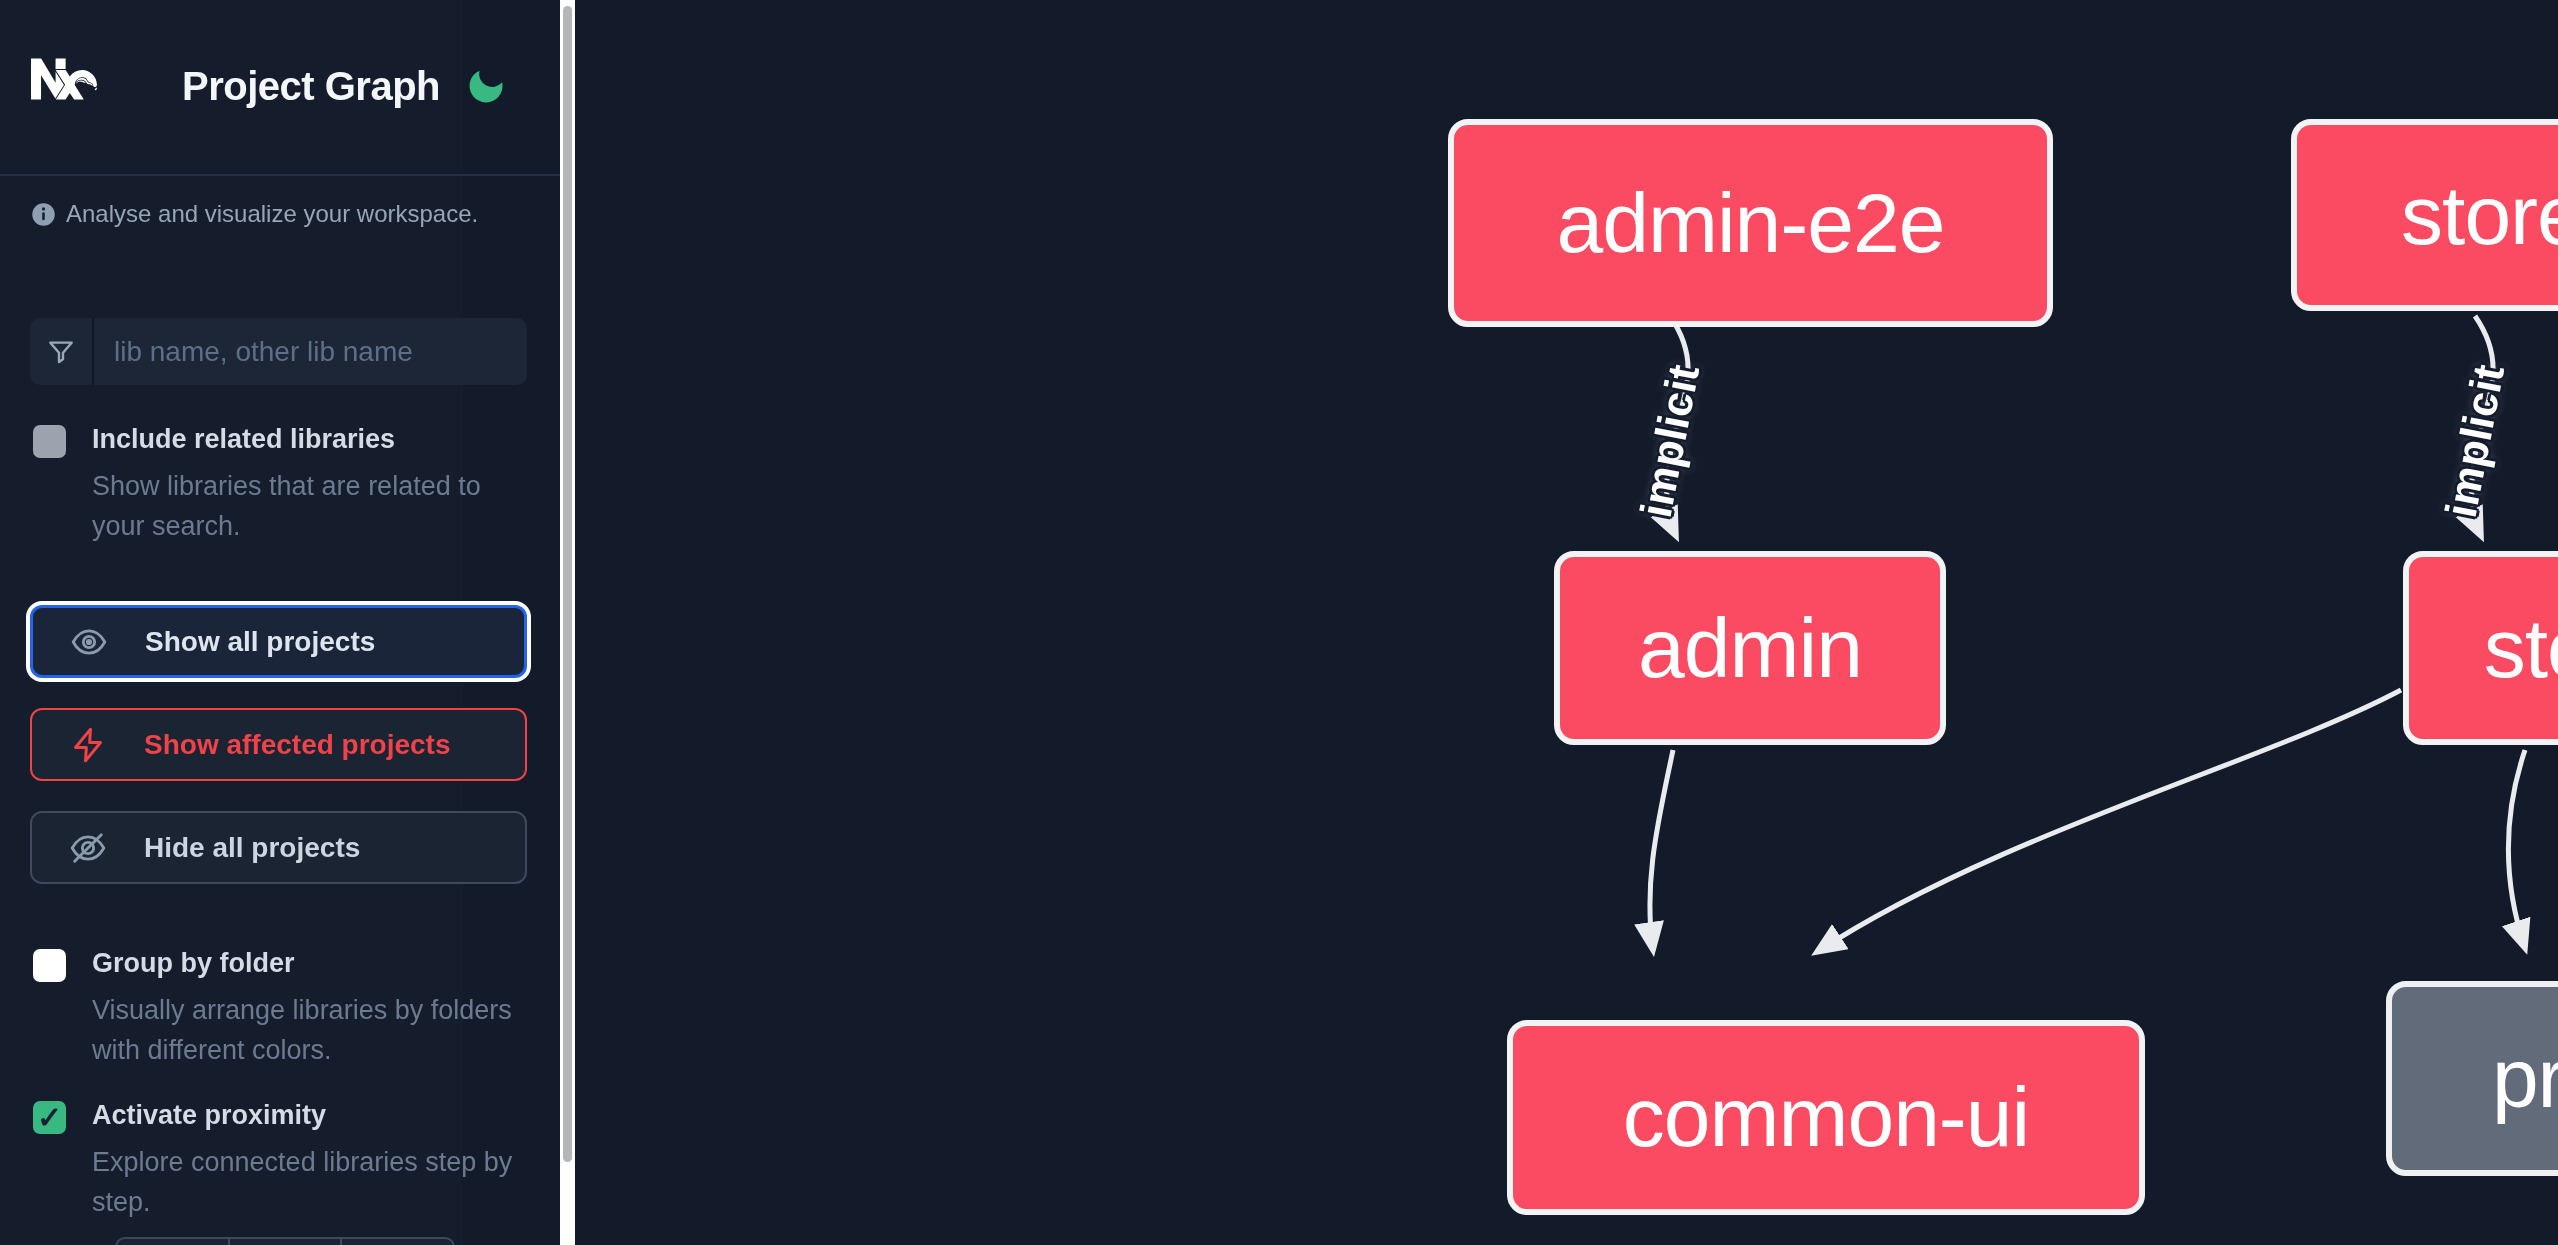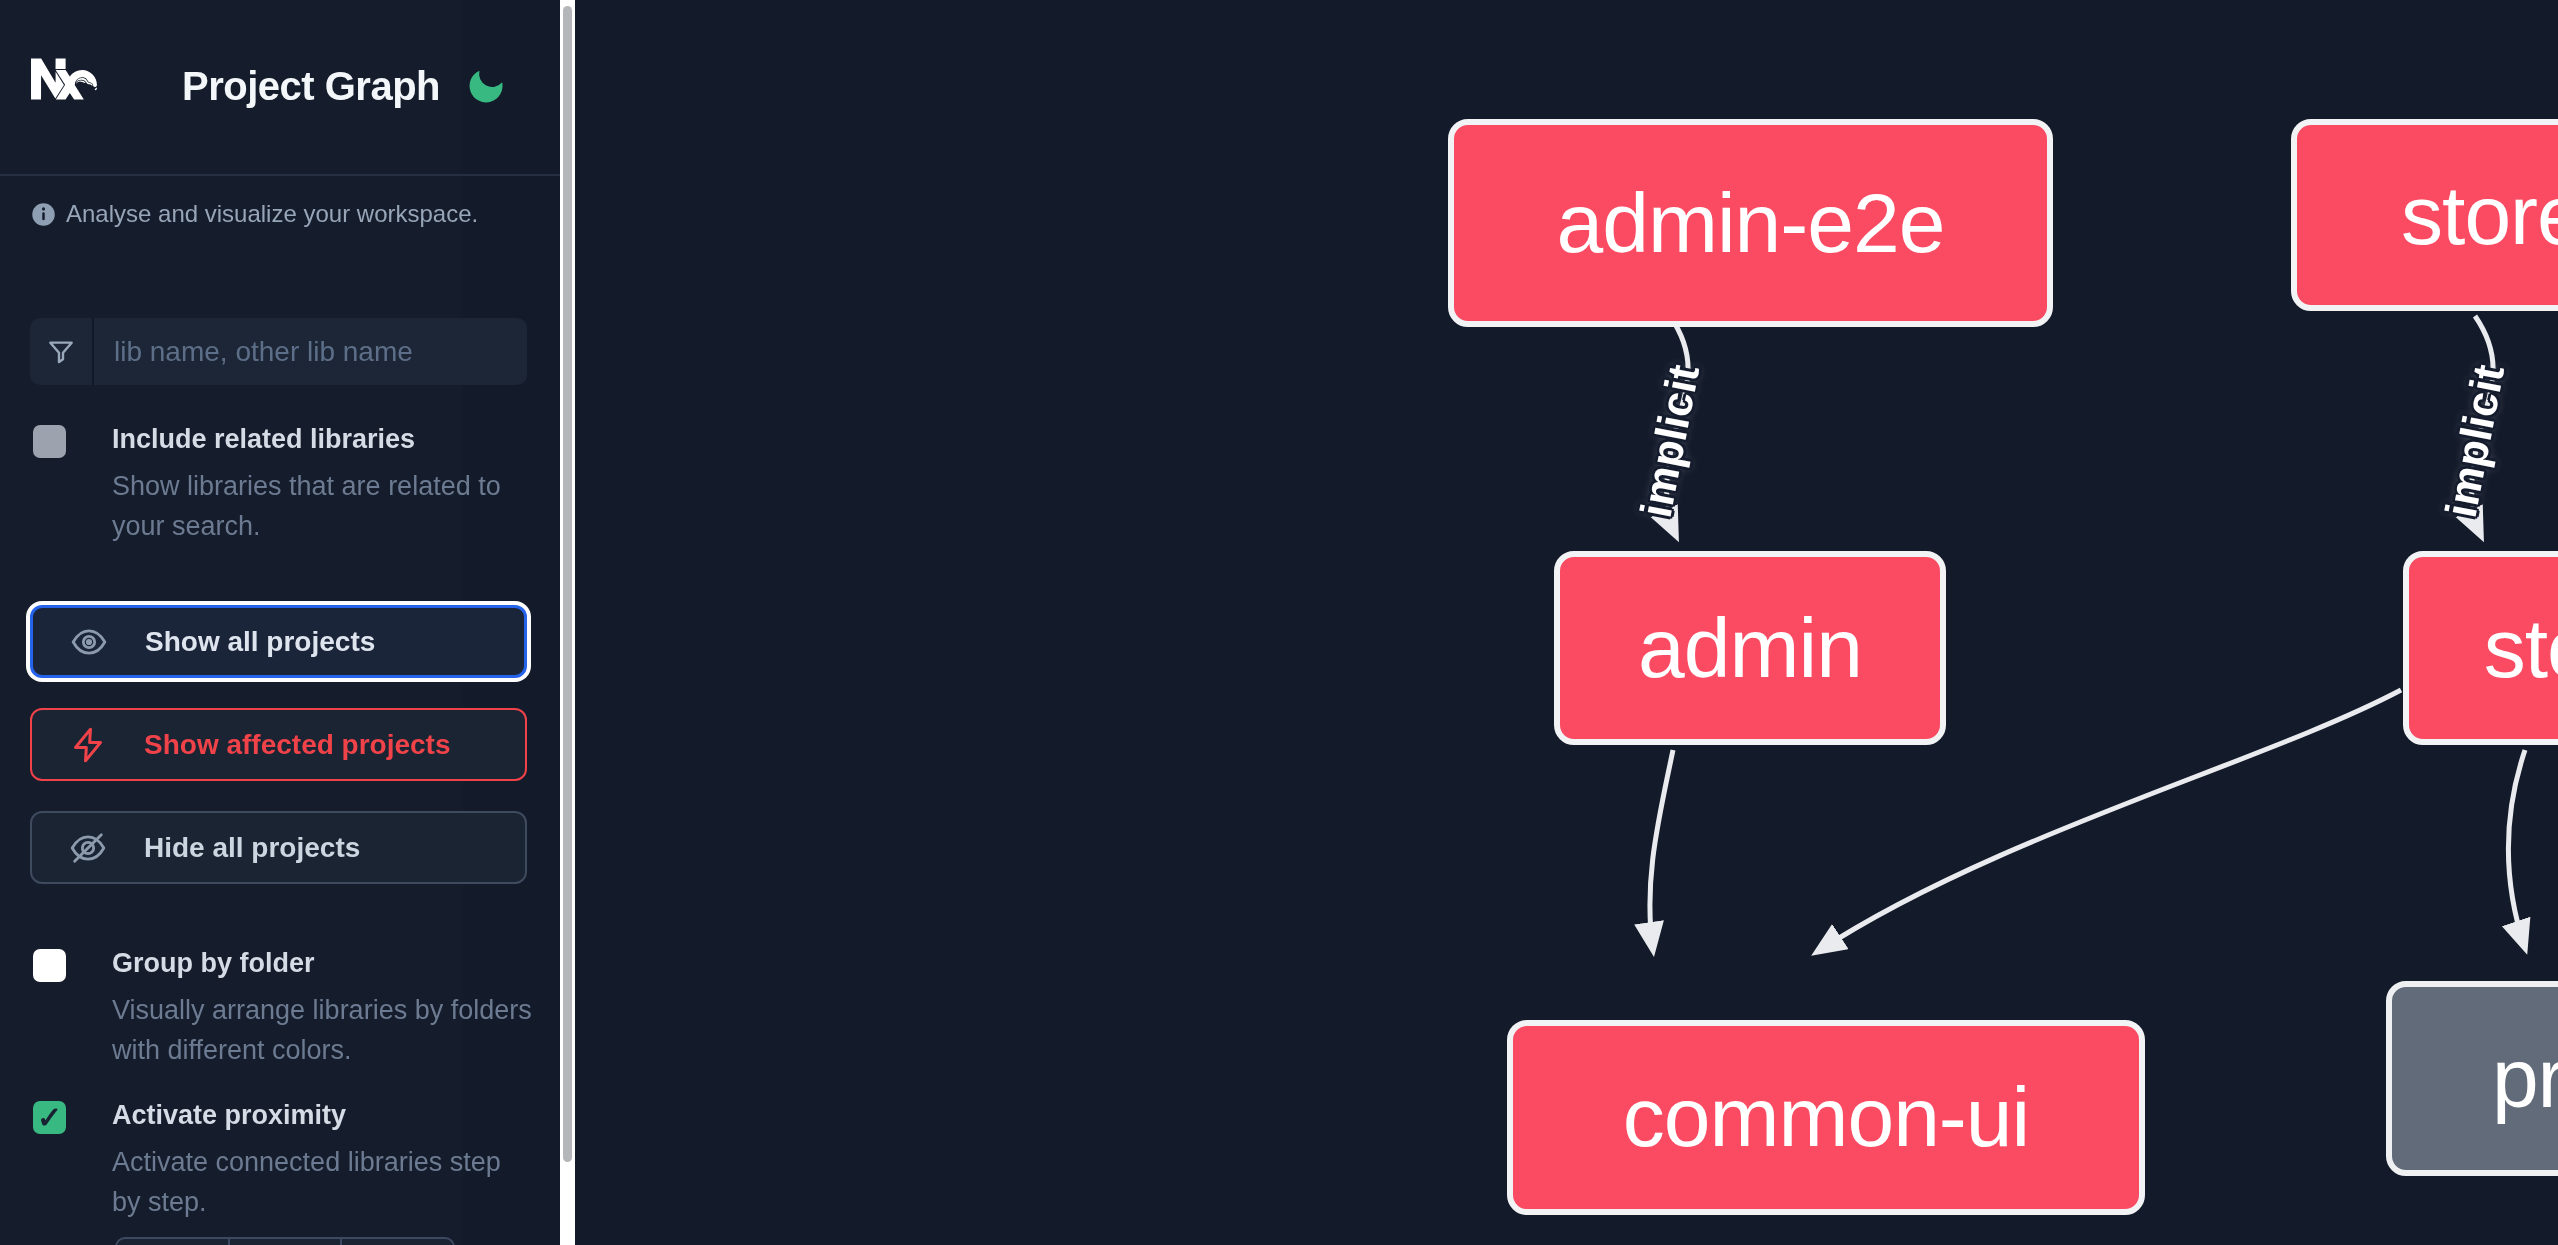--- a/index.html
+++ b/index.html
@@ -35,21 +35,21 @@
   .search-input::placeholder { color:#5d6f88; }
 
   .opt { position:absolute; left:33px; width:500px; display:flex; gap:26px; }
   .opt-1 { top:423px; } .opt-2 { top:947px; } .opt-3 { top:1099px; }
   .cb { width:33px; height:33px; border-radius:7px; flex:0 0 33px; margin-top:2px;
     display:flex; align-items:center; justify-content:center; cursor:pointer; }
   .cb-gray  { background:#9ca3ae; }
   .cb-white { background:#ffffff; }
   .cb-green { background:#38b981; }
   .cb-check { font-size:30px; font-weight:700; color:#182233; line-height:1; }
-  .opt-text { width:450px;margin-left:20px; }
+  .opt-text { width:450px; }
   .opt-label { font-size:27px; font-weight:700; color:#d5dce5; line-height:1.25; }
   .opt-desc { font-size:27px; color:#6c7b91; line-height:1.48; margin-top:10px; }
 
   .sb-btn { position:absolute; left:30px; width:497px; height:73px; border-radius:12px;
     background:#1a2433; display:flex; align-items:center; gap:36px; padding:0 0 0 36px;
     font-size:28px; font-weight:600; cursor:pointer; }
   .btn-show-all { top:605px; background:#1b2539; border:3px solid #2563eb;
     box-shadow:0 0 0 4px #fdfdfd; color:#dee5ee; }
   .btn-affected { top:708px; border:2px solid #ef4249; color:#ef4249; }
   .btn-hide     { top:811px; border:2px solid #3e4a5e; color:#ccd6e0; }
@@ -183,21 +183,21 @@
       <div class="opt-desc">Visually arrange libraries by folders with different colors.</div>
     </div>
   </div>
 
   <div class="opt opt-3">
     <div class="cb cb-green">
       <span class="cb-check">✓</span>
     </div>
     <div class="opt-text">
       <div class="opt-label">Activate proximity</div>
-      <div class="opt-desc">Activate connected libraries step by step.</div>
+      <div class="opt-desc">Explore connected libraries step by step.</div>
     </div>
   </div>
 
   <div class="segmented-sliver">
     <div class="seg"></div>
     <div class="seg"></div>
     <div class="seg"></div>
   </div>
 </div>
 

